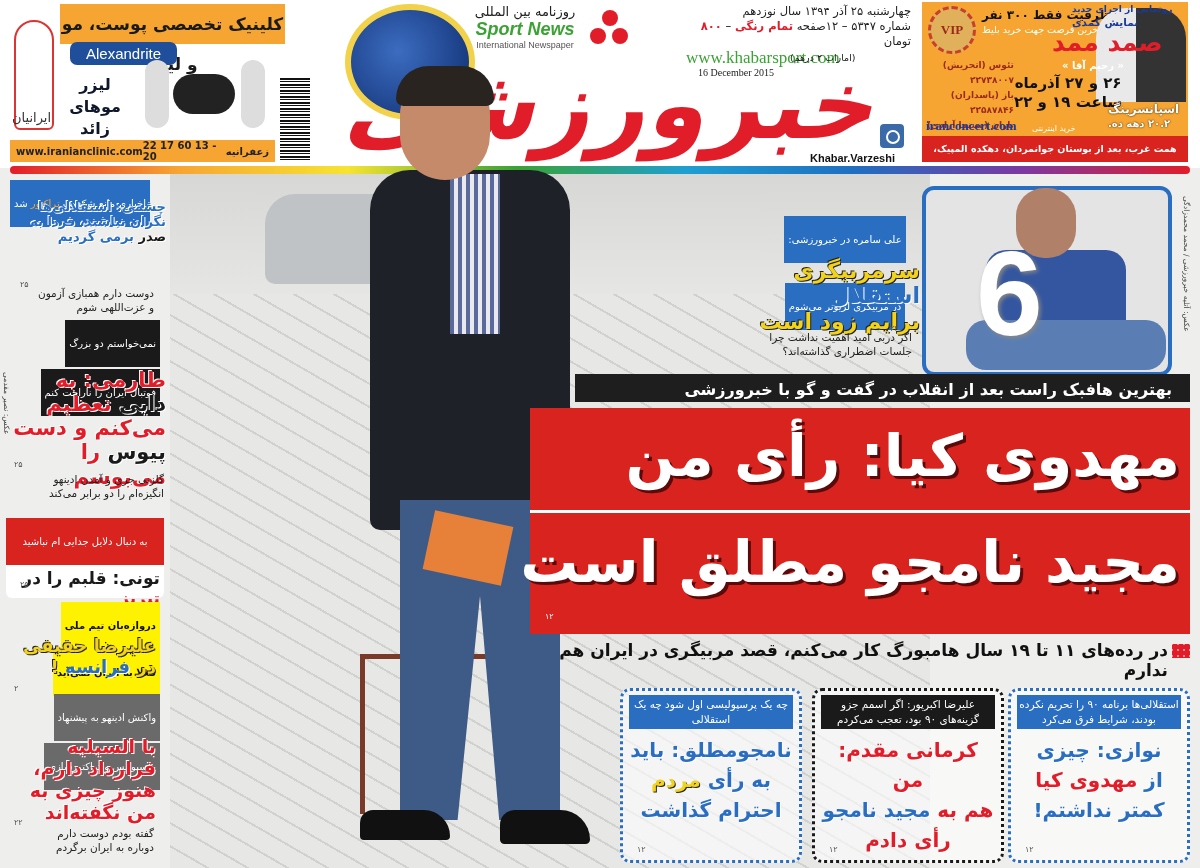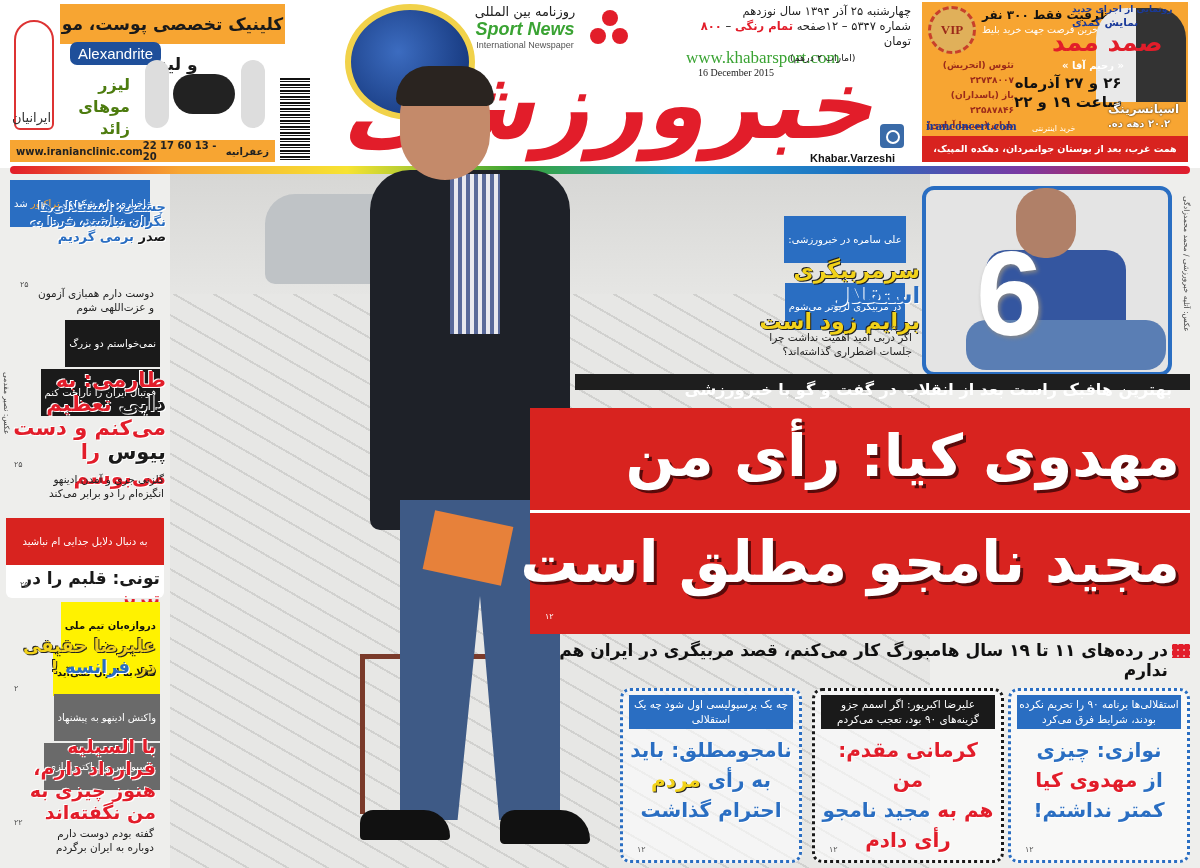--- a/index.html
+++ b/index.html
@@ -3,22 +3,22 @@
 <meta charset="utf-8">
 <style>
 *{box-sizing:border-box;margin:0;padding:0}
 html,body{width:1200px;height:868px;overflow:hidden;background:#f4f4f2;font-family:"DejaVu Sans",sans-serif}
 .page{position:relative;width:1200px;height:868px;background:#eeeeec;overflow:hidden}
 [dir=rtl]{direction:rtl}
 
 .header{position:absolute;left:0;top:0;width:1200px;height:168px;background:#fff}
 .ad-left{position:absolute;left:10px;top:2px;width:265px;height:160px;background:#fff}
 .ad-left .topbar{position:absolute;left:50px;top:2px;width:225px;height:40px;background:#f7a532;color:#1a1a1a;font-weight:bold;font-size:17px;text-align:center;line-height:40px}
-.ad-left .alex{position:absolute;left:60px;top:40px;background:#1f4f9a;color:#fff;font-family:"Liberation Sans",sans-serif;font-size:15px;padding:3px 8px;border-radius:7px}
-.ad-left .laser{position:absolute;left:50px;top:72px;width:70px;font-weight:bold;font-size:16px;line-height:22px;color:#4d7c0f}
+.ad-left .alex{position:absolute;left:60px;top:40px;background:#1f4f9a;color:#fff;font-family:"Liberation Sans",sans-serif;font-size:15px;padding:3px 16px;border-radius:7px}
+.ad-left .laser{position:absolute;left:50px;top:72px;width:70px;font-weight:bold;font-size:16px;line-height:22px;text-align:center;color:#0f172a}
 .ad-left .figure{position:absolute;left:4px;top:18px;width:40px;height:110px;border:2px solid #d33;border-radius:20px 20px 6px 6px}
 .ad-left .logo{position:absolute;left:2px;top:108px;font-size:13px;color:#333}
 .ad-left .carry{position:absolute;left:135px;top:58px;width:120px;height:70px}
 .ad-left .carry .bag{position:absolute;left:28px;top:14px;width:62px;height:40px;background:#222;border-radius:30px 30px 30px 30px}
 .ad-left .carry .p1,.ad-left .carry .p2{position:absolute;top:0;width:24px;height:68px;background:#ddd;border-radius:12px}
 .ad-left .carry .p1{left:0}.ad-left .carry .p2{right:0}
 .ad-left .bottombar{position:absolute;left:0;top:138px;width:265px;height:22px;background:#f7a532;font-size:10px;font-weight:bold;color:#222;display:flex;justify-content:space-between;align-items:center;padding:0 6px}
 .barcode{position:absolute;left:280px;top:78px;width:30px;height:84px;background:repeating-linear-gradient(180deg,#111 0 2px,#fff 2px 3px,#111 3px 4px,#fff 4px 6px)}
 .globe{position:absolute;left:345px;top:4px;width:130px;height:116px;border-radius:50%;background:radial-gradient(circle at 40% 40%,#3c6cc0,#0d2c6e);border:6px solid #f1d24a}
 .intl{position:absolute;left:470px;top:4px;width:110px;text-align:center}
@@ -88,21 +88,21 @@
 .samere{position:absolute;left:740px;top:178px;width:440px;height:212px}
 .samere .pframe{position:absolute;left:182px;top:8px;width:250px;height:190px;border:4px solid #2a6ec2;border-radius:12px;background:#e4e4e4}
 .samere .pframe .man{position:absolute;left:90px;top:-2px;width:60px;height:70px;background:#b08068;border-radius:28px}
 .samere .pframe .body{position:absolute;left:60px;top:60px;width:140px;height:120px;background:#3456a0;border-radius:20px}
 .samere .pframe .six{position:absolute;left:50px;top:34px;font-size:120px;font-weight:bold;color:#fff;text-shadow:2px 2px 4px #888;font-family:"Liberation Sans",sans-serif}
 .samere .pframe .legs{position:absolute;left:40px;top:130px;width:200px;height:50px;background:#5a7eb4;border-radius:20px}
 .samere .tags{position:absolute;left:30px;top:38px;width:150px;text-align:center}
 .samere .head1{position:absolute;left:0;top:80px;width:180px;font-size:22px}
 .samere .sub{position:absolute;left:0;top:152px;width:172px}
 
-.kicker{position:absolute;left:575px;top:374px;width:615px;height:16px;background:#1e1e1e;color:#fff;font-size:16px;font-weight:bold;text-align:right;padding-right:18px;line-height:32px}
+.kicker{position:absolute;left:575px;top:374px;width:615px;height:28px;background:#1e1e1e;color:#fff;font-size:16px;font-weight:bold;text-align:right;padding-right:18px;line-height:32px}
 .redband{position:absolute;left:530px;top:408px;width:660px;height:226px;background:#d8231f}
 .redband .line{position:absolute;left:0;width:660px;height:3px;background:#fff}
 .headline1,.headline2{position:absolute;right:20px;color:#fff;font-weight:bold;font-size:58px;text-shadow:3px 3px 0 #5a0a0a;white-space:nowrap}
 .headline1{top:422px}
 .headline2{top:528px}
 .pg12{position:absolute;left:545px;top:612px;font-size:8px;color:#fff}
 .deck{position:absolute;left:535px;top:640px;width:655px;font-size:17px;font-weight:bold;color:#111;text-align:right;padding-right:22px}
 .deck .dot{position:absolute;right:0;top:4px;width:18px;height:14px;background:radial-gradient(circle,#e21d2a 3px,transparent 4px) 0 0/6px 6px}
 
 .box{position:absolute;top:688px;height:175px;border:3px dotted #2a6ec2;border-radius:10px;background:rgba(255,255,255,0.6)}

